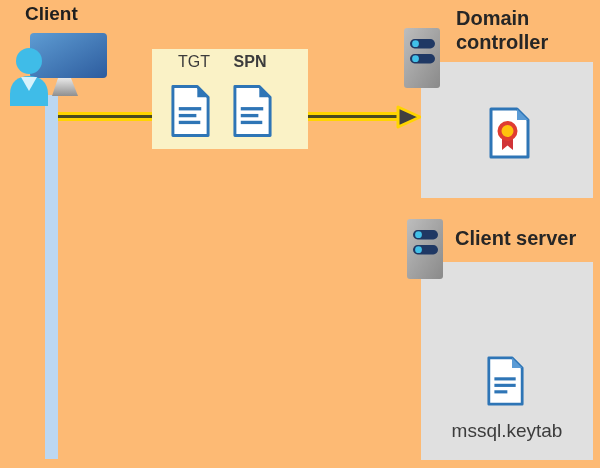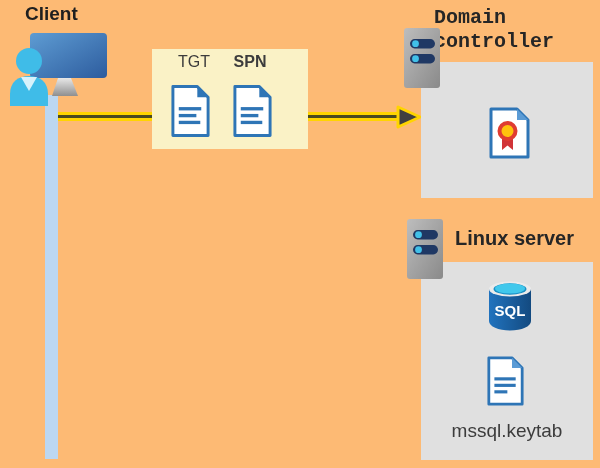--- a/index.html
+++ b/index.html
@@ -26,21 +26,21 @@
 
   .server-box{ width:172px; background:#e0e0e0; }
   .dc-box{ left:421px; top:62px; height:136px; }
   .linux-box{ left:421px; top:262px; height:198px; }
 
   .server-icon{ width:38px; height:62px; }
   .dc-server{ left:403px; top:27px; }
   .linux-server{ left:406px; top:218px; }
 
   .section-label{ font-size:20px; font-weight:bold; color:#262626; line-height:24px; }
-  .dc-label{ left:434px; top:6px; width:132px;font-family:Liberation Mono, monospace; }
+  .dc-label{ left:456px; top:6px; width:132px; }
   .linux-label{ left:455px; top:226px; width:140px; }
 
   .cert-icon{ left:487px; top:107px; width:45px; height:52px; }
   .sql-icon{ left:484px; top:279px; width:52px; height:52px; }
   .keytab-doc{ left:485px; top:356px; width:41px; height:50px; }
   .keytab-label{ left:421px; top:420px; width:172px; text-align:center;
     font-size:19px; color:#3c3c3c; }
 
   svg{ display:block; width:100%; height:100%; }
 </style>
@@ -124,52 +124,37 @@
   <div class="abs cert-icon">
     <svg viewBox="0 0 45 52">
       <path d="M4,2 H30 L41,13 V50 H4 Z" fill="#ffffff" stroke="#2e75b6" stroke-width="3" stroke-linejoin="round"></path>
       <path d="M30,2 L30,13 L41,13 Z" fill="#5b9bd5"></path>
       <path d="M15,29 h11 v14 l-5.5,-4.5 l-5.5,4.5 Z" fill="#d13438"></path>
       <circle cx="20.5" cy="24" r="8" fill="#ffc20e" stroke="#e03c31" stroke-width="4"></circle>
     </svg>
   </div>
 
   <div class="abs server-box linux-box"></div>
-  <div class="abs section-label linux-label">Linux server</div>
+  <div class="abs section-label linux-label">Client server</div>
   <div class="abs server-icon linux-server">
     <svg viewBox="0 0 38 62">
       <defs>
         <linearGradient id="srv2" x1="0" y1="0" x2="1" y2="1">
           <stop offset="0" stop-color="#bdbdbd"></stop>
             <stop offset="1" stop-color="#8a8a8a"></stop>
         </linearGradient>
       </defs>
       <rect x="1" y="1" width="36" height="60" rx="3" fill="url(#srv2)"></rect>
       <rect x="7" y="12" width="25" height="9.5" rx="4.7" fill="#1f3864"></rect>
       <rect x="7" y="27" width="25" height="9.5" rx="4.7" fill="#1f3864"></rect>
       <circle cx="12.5" cy="16.7" r="3.4" fill="#41c0e8"></circle>
       <circle cx="12.5" cy="31.7" r="3.4" fill="#41c0e8"></circle>
     </svg>
   </div>
 
-  <div class="abs sql-icon">
-    <svg viewBox="0 0 52 52">
-      <defs>
-        <linearGradient id="cyl" x1="0" y1="0" x2="1" y2="0">
-          <stop offset="0" stop-color="#2173be"></stop>
-            <stop offset="1" stop-color="#134a80"></stop>
-        </linearGradient>
-      </defs>
-      <path d="M5,10 V42 C5,47.5 14.4,51.5 26,51.5 C37.6,51.5 47,47.5 47,42 V10 Z" fill="url(#cyl)"></path>
-      <ellipse cx="26" cy="10" rx="21" ry="7.5" fill="#ebebeb"></ellipse>
-      <ellipse cx="26" cy="10" rx="16.5" ry="5.8" fill="#1b8fc4"></ellipse>
-      <ellipse cx="26" cy="9.6" rx="15" ry="5" fill="#41c8ec"></ellipse>
-      <text x="26" y="37" text-anchor="middle" font-family="Liberation Sans, sans-serif" font-size="15" font-weight="bold" fill="#ffffff">SQL</text>
-    </svg>
-  </div>
 
   <div class="abs keytab-doc">
     <svg viewBox="0 0 44 54">
       <path d="M4,2 H29 L40,13 V52 H4 Z" fill="#ffffff" stroke="#2e75b6" stroke-width="3" stroke-linejoin="round"></path>
       <path d="M29,2 L29,13 L40,13 Z" fill="#5b9bd5"></path>
       <rect x="10" y="23" width="23" height="3.4" fill="#2e75b6"></rect>
       <rect x="10" y="30" width="23" height="3.4" fill="#2e75b6"></rect>
       <rect x="10" y="37" width="14" height="3.4" fill="#2e75b6"></rect>
     </svg>
   </div>

